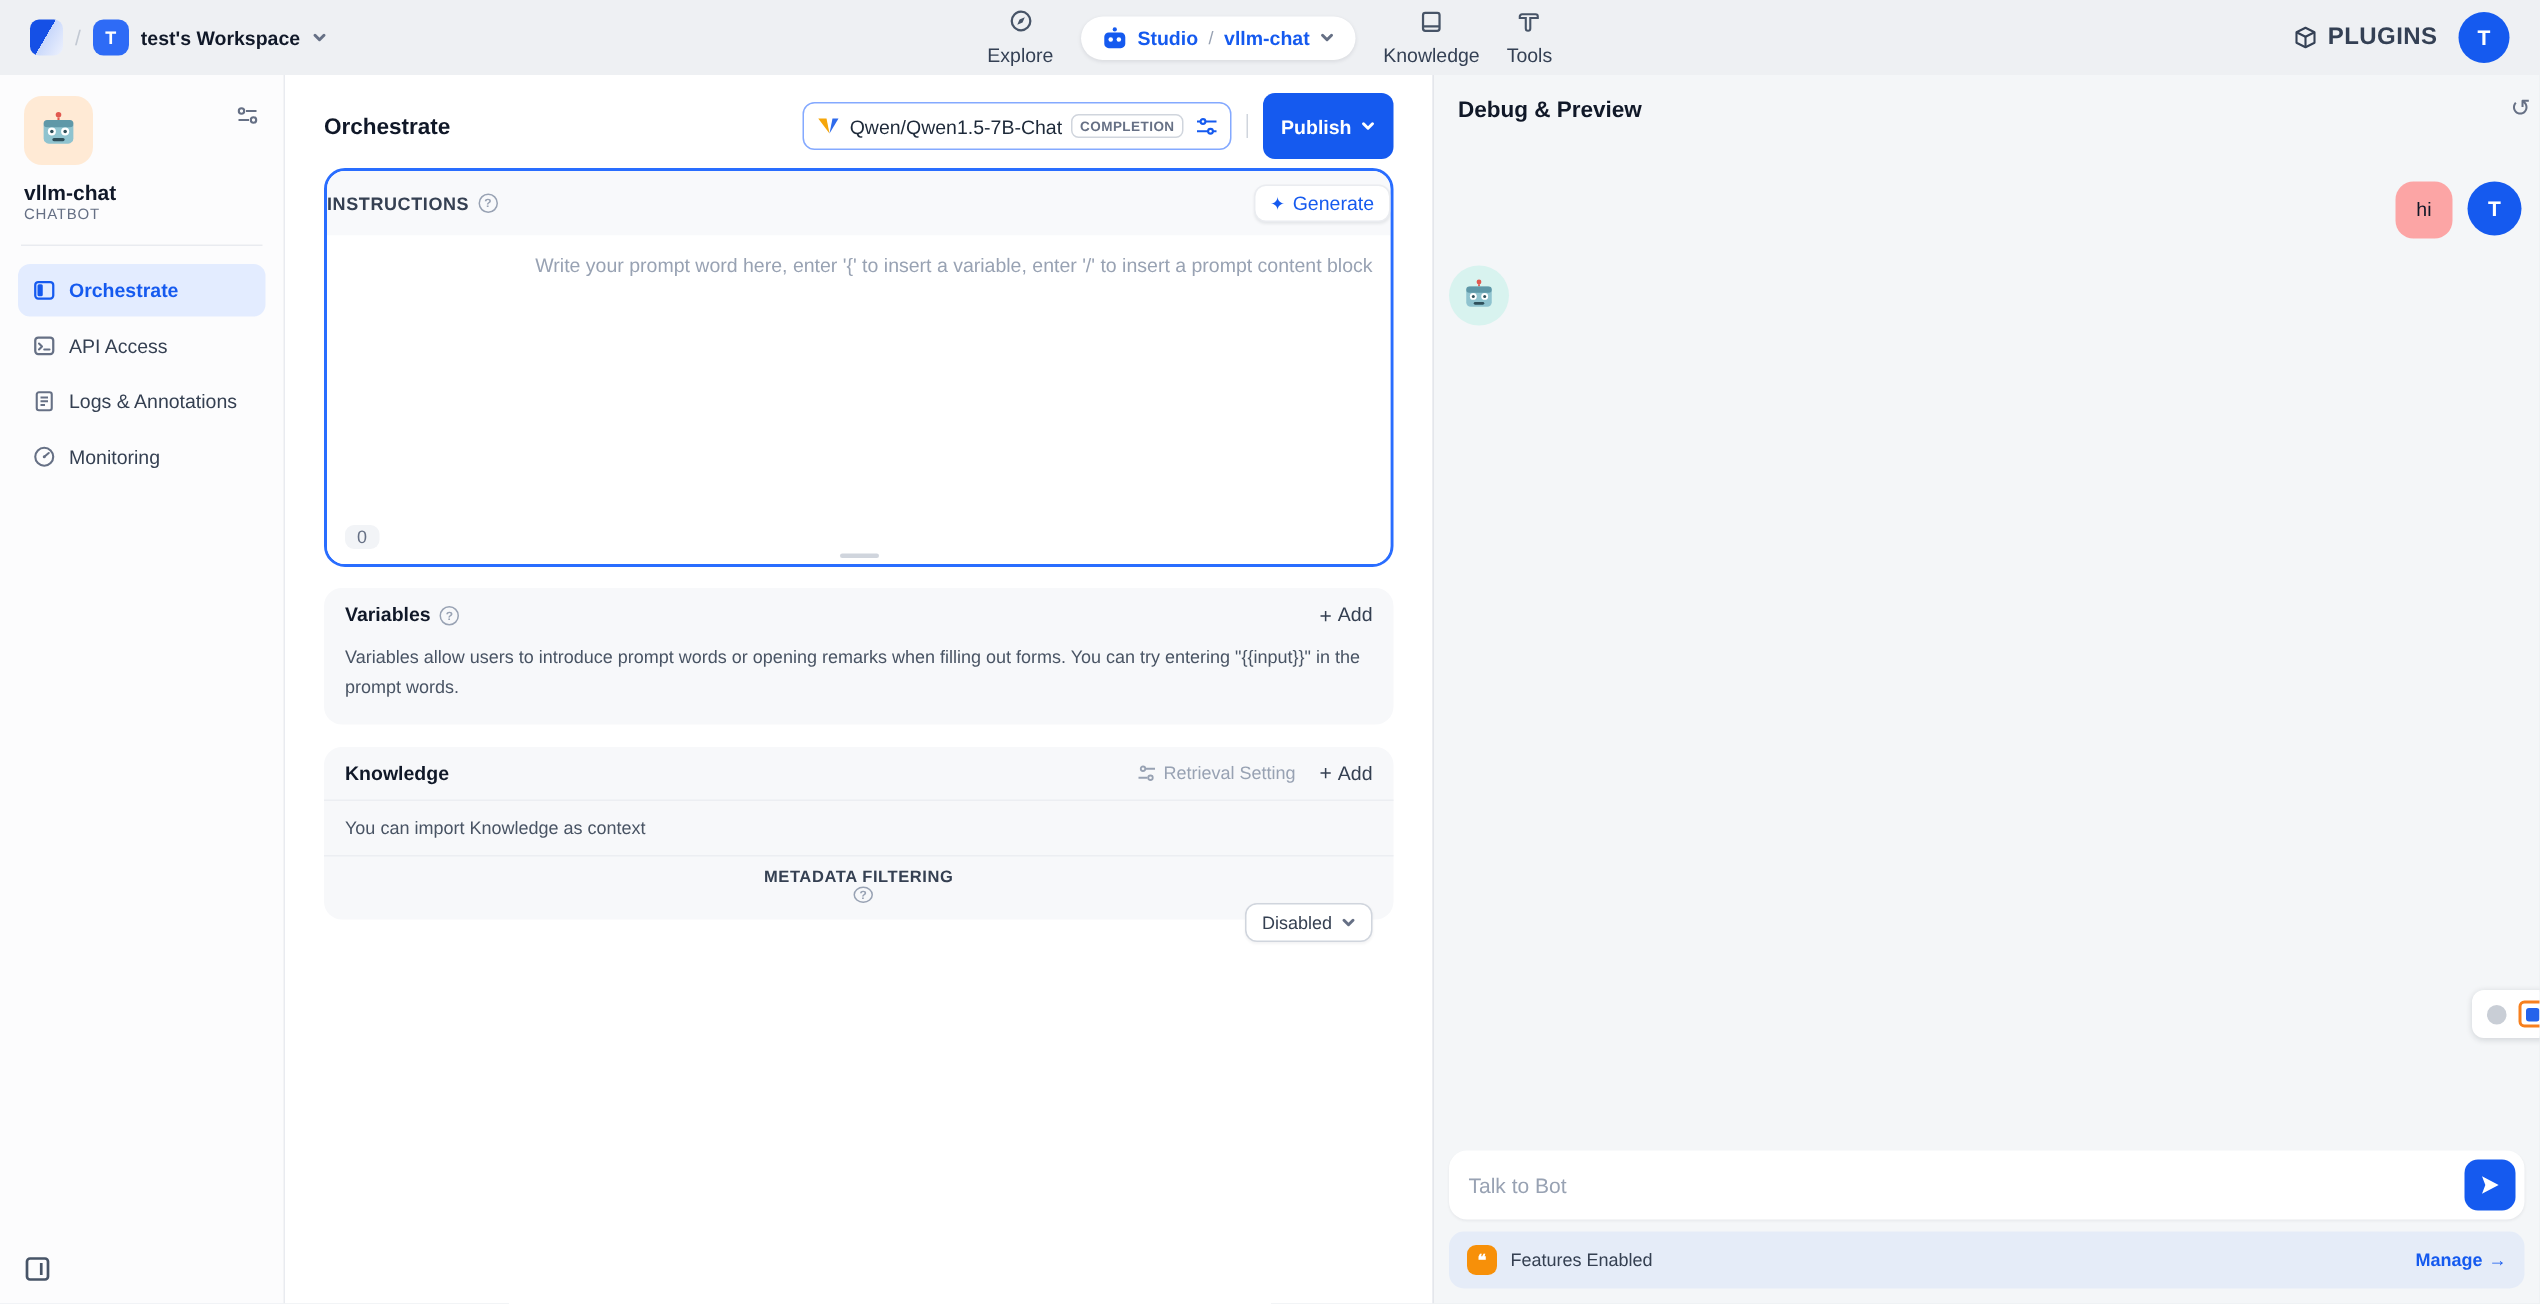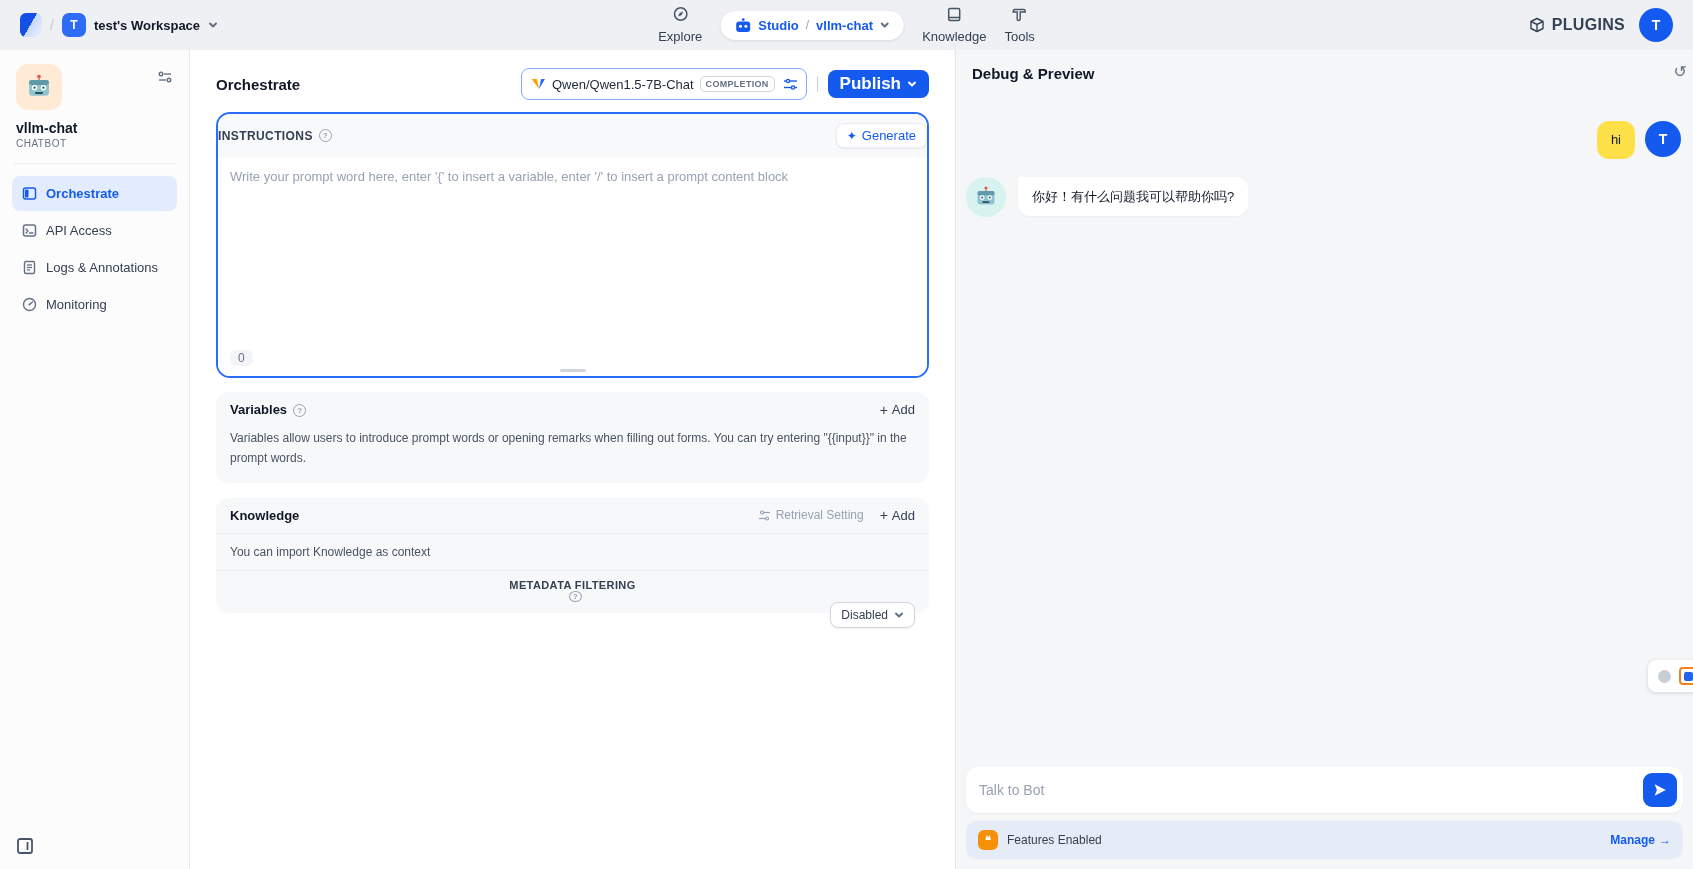--- a/index.html
+++ b/index.html
@@ -92,22 +92,22 @@
     border:1px solid #84a9ff; border-radius:8px; background:#fff; cursor:pointer;
   }
   .model-name { font-size:13px; font-weight:500; color:#1d2939; }
   .model-badge {
     font-size:9px; font-weight:600; letter-spacing:.3px; color:#667085;
     border:1px solid #d0d5dd; border-radius:5px; padding:2px 5px; background:#fff;
   }
   .model-tune { color:#155aef; margin-left:2px; }
   .hdr-divider { width:1px; height:16px; background:#d0d5dd; margin:0 10px; }
   .publish-btn {
-    height:28px; padding:0 12px; border-radius:8px; background:#155aef; border:none;
-    color:#fff; font-size:17px; font-weight:600; font-family:inherit;
+    height:44px; padding:0 12px; border-radius:8px; background:#155aef; border:none;
+    color:#fff; font-size:13px; font-weight:600; font-family:inherit;
     display:flex; align-items:center; gap:6px; cursor:pointer;
   }
   .publish-btn .chev polyline { stroke:#fff; }
 
   
   .instr-panel {
     border:2px solid #296dff; border-radius:14px; height:266px;
     display:flex; flex-direction:column; overflow:hidden; background:#fff;
   }
   .instr-head {
@@ -119,21 +119,21 @@
     color:#98a2b3; font-size:8px; font-weight:700;
     display:inline-flex; align-items:center; justify-content:center; margin-left:6px;
   }
   .generate-btn {
     margin-left:auto; display:flex; align-items:center; gap:5px;
     background:#fff; border:1px solid #eaecf0; border-radius:8px; padding:4px 10px;
     font-size:13px; font-weight:500; color:#155aef; cursor:pointer; font-family:inherit;
     box-shadow:0 1px 2px rgba(16,24,40,.08);
   }
   .sparkle { font-size:12px; color:#155aef; }
-  .instr-body { flex:1; position:relative; padding:12px; background:#fff; }
+  .instr-body { flex:1; position:relative; padding:12px; background:#fff;text-align:right; }
   .instr-placeholder { font-size:13px; color:#98a2b3; }
   .char-count {
     position:absolute; left:12px; bottom:10px;
     background:#f2f4f7; border-radius:6px; padding:1px 8px;
     font-size:12px; color:#667085;
   }
   .resize-handle {
     position:absolute; left:50%; bottom:4px; transform:translateX(-50%);
     width:26px; height:3px; border-radius:2px; background:#d0d5dd; cursor:ns-resize;
   }
@@ -166,21 +166,21 @@
     display:flex; flex-direction:column; position:relative;
   }
   .debug-head { padding:15px 16px 6px; position:relative; }
   .debug-title { font-size:15px; font-weight:700; color:#101828; }
   .restart-btn { position:absolute; right:6px; top:12px; font-size:16px; color:#667085; cursor:pointer; }
   .chat-area { flex:1; padding:0 10px; overflow:hidden; }
   .msg-row { display:flex; align-items:flex-start; }
   .msg-row.user { justify-content:flex-end; gap:10px; margin-top:32px; padding-right:2px; }
   .msg-row.bot { gap:12px; margin-top:18px; }
   .bubble { font-size:13px; line-height:1.5; color:#101828; }
-  .bubble.user { background:#fde047; border-radius:12px; padding:9px 14px; }
+  .bubble.user { background:#fca5a5; border-radius:12px; padding:9px 14px; }
   .bubble.bot { background:#fff; border-radius:2px 12px 12px 12px; padding:10px 14px; box-shadow:0 1px 2px rgba(16,24,40,.04); }
   .chat-avatar-user {
     width:36px; height:36px; border-radius:50%; background:#155aef; flex-shrink:0;
     color:#fff; font-size:14px; font-weight:600;
     display:flex; align-items:center; justify-content:center;
   }
   .chat-avatar-bot {
     width:40px; height:40px; border-radius:50%; background:#d8f3ef; flex-shrink:0;
     display:flex; align-items:center; justify-content:center;
   }
@@ -469,21 +469,20 @@
               <line x1="12" y1="4.5" x2="12" y2="6" stroke="#e25950" stroke-width="1.2"></line>
             <rect x="3.5" y="6" width="17" height="13.5" rx="3" fill="#8fc3cf"></rect>
             <rect x="3.5" y="6" width="17" height="4.2" rx="2" fill="#5f98a8"></rect>
             <circle cx="8.2" cy="12.6" r="2.3" fill="#fff"></circle>
               <circle cx="15.8" cy="12.6" r="2.3" fill="#fff"></circle>
             <circle cx="8.2" cy="12.6" r="1" fill="#2f4f5a"></circle>
               <circle cx="15.8" cy="12.6" r="1" fill="#2f4f5a"></circle>
             <rect x="8.5" y="16.3" width="7" height="1.8" rx="0.9" fill="#2f4f5a"></rect>
           </svg>
         </div>
-        <div class="bubble bot">你好！有什么问题我可以帮助你吗?</div>
       </div>
     </div>
 
     <div class="panel-bottom">
       <div class="input-bar">
         <input class="talk-input" type="text" placeholder="Talk to Bot" style="">
         <button class="send-btn">
           <svg width="16" height="16" viewBox="0 0 18 18">
               <polygon points="3,2.5 15.5,9 3,15.5 5.5,9" fill="#fff"></polygon>
             </svg>

